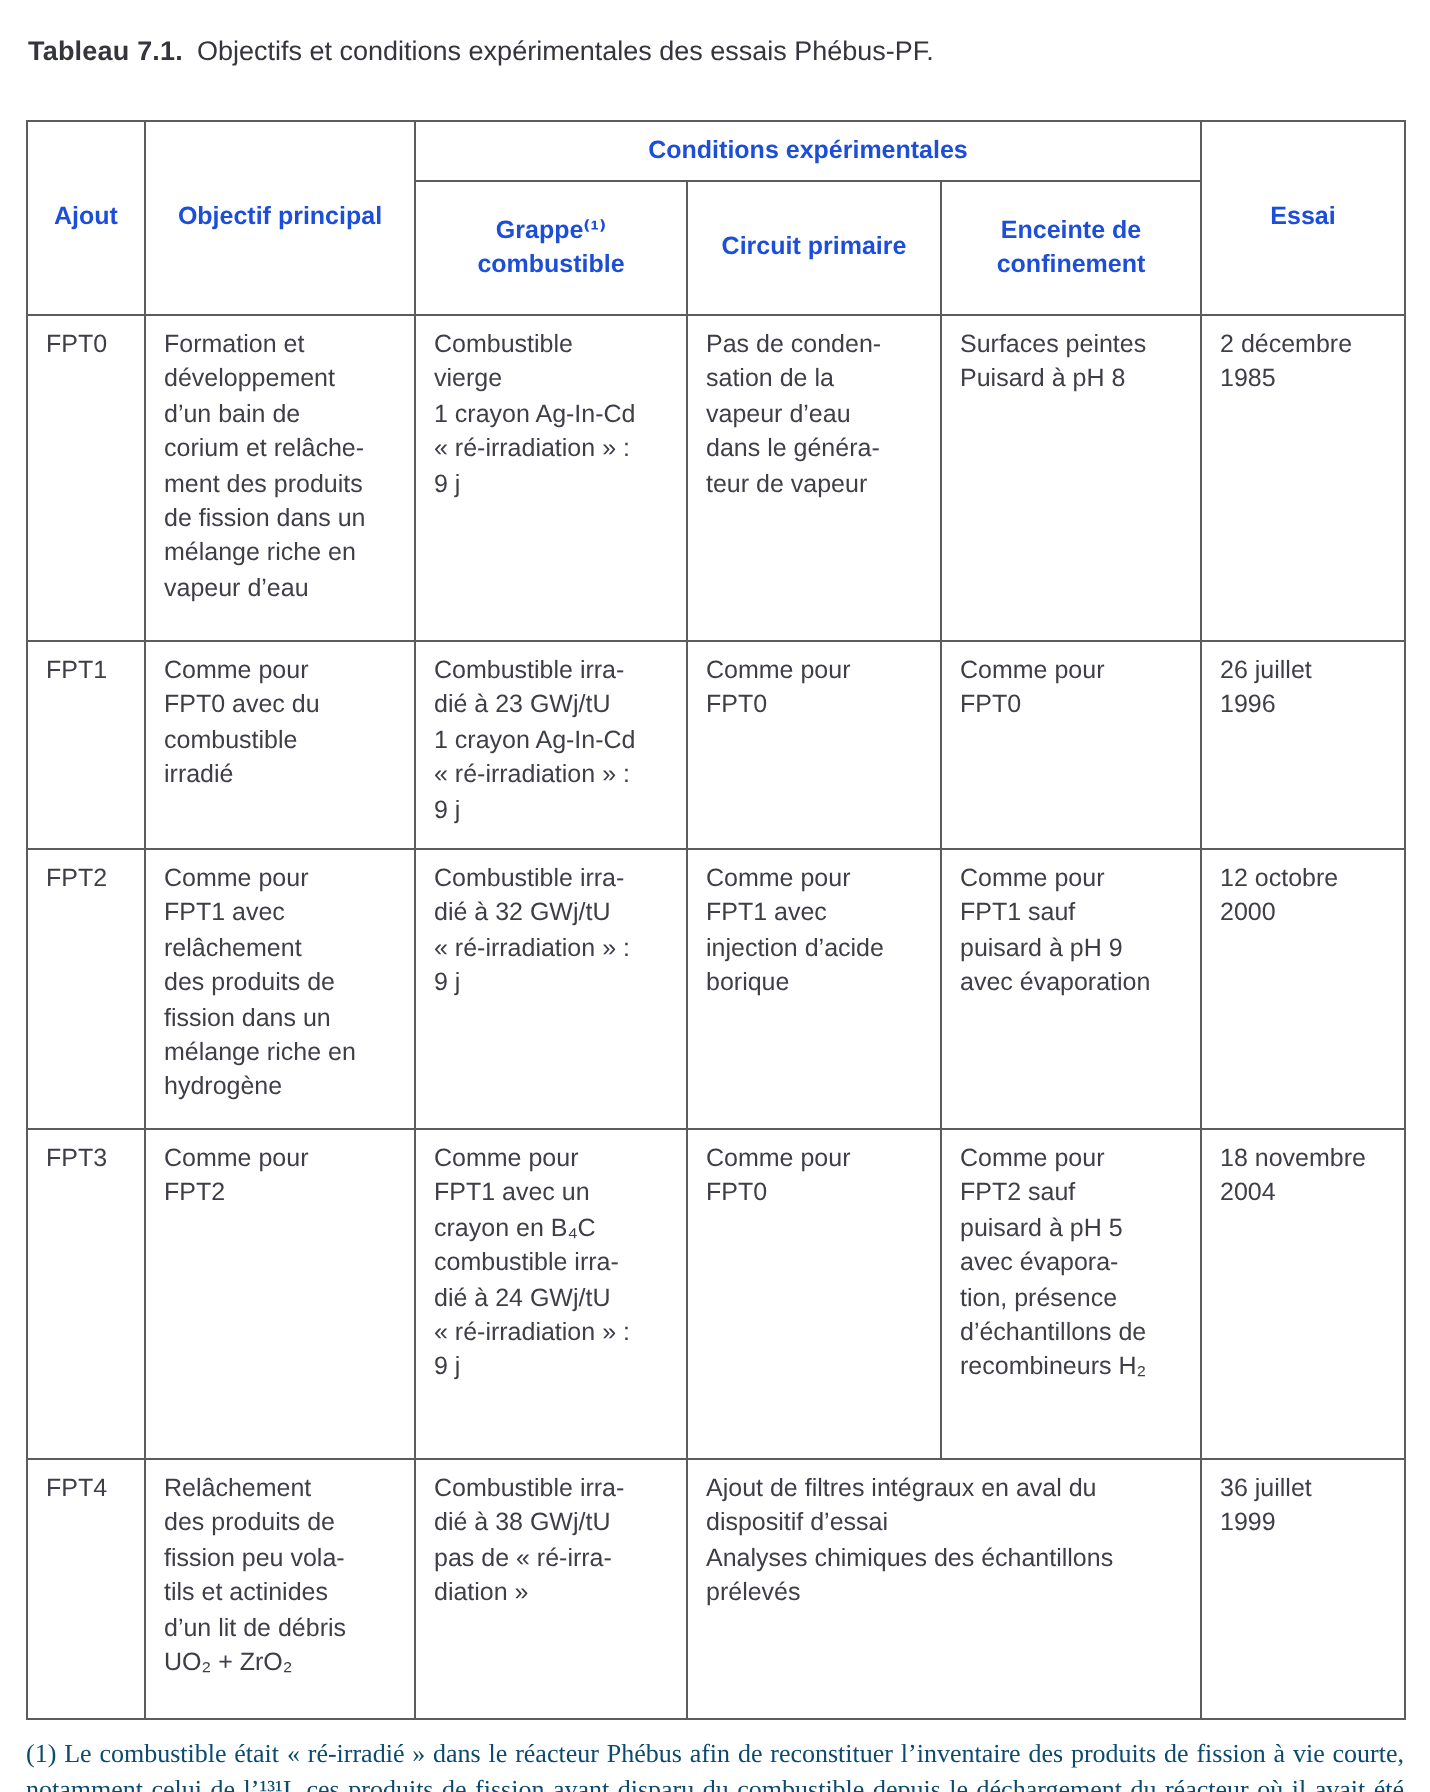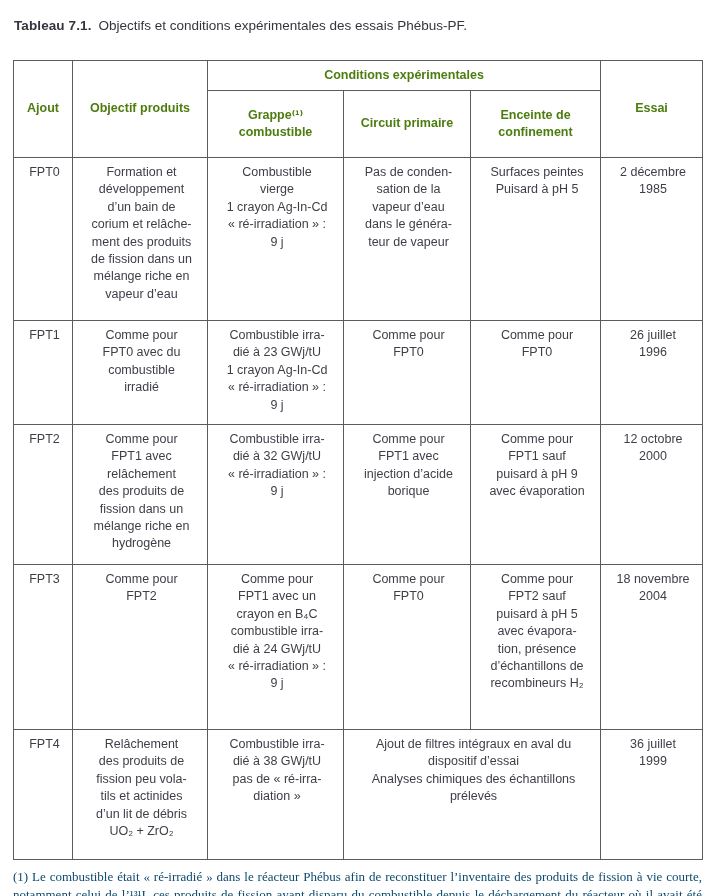--- a/index.html
+++ b/index.html
@@ -41,26 +41,26 @@
     border: 1.5px solid #5b5c60;
     font-size: 12.5px;
     line-height: 17.4px;
     white-space: pre-line;
     overflow: hidden;
   }
   table.main-table th {
     font-weight: bold;
     text-align: center;
     vertical-align: middle;
-    color: #4d7c0f;
+    color: #1d4ed8;
     padding: 3px 4px;
   }
   table.main-table td {
     vertical-align: top;
-    text-align: center;
+    text-align: left;
     padding: 6px 6px 4px 9px;
   }
   td.cell-essai {
     text-align: center;
     padding-left: 3px;
     padding-right: 3px;
   }
   .footnote {
     width: 689px;
     margin-top: 8px;
@@ -84,21 +84,21 @@
       <col style="width:135px">
       <col style="width:136px">
       <col style="width:127px">
       <col style="width:130px">
       <col style="width:102px">
     </colgroup>
 
     <tbody>
         <tr style="height:30px;">
       <th rowspan="2">Ajout</th>
-      <th rowspan="2">Objectif produits</th>
+      <th rowspan="2">Objectif principal</th>
       <th colspan="3">Conditions expérimentales</th>
       <th rowspan="2">Essai</th>
     </tr>
     <tr style="height:67px;">
       <th>Grappe⁽¹⁾
 combustible</th>
       <th>Circuit primaire</th>
       <th>Enceinte de
 confinement</th>
     </tr>
@@ -117,21 +117,21 @@
 vierge
 1 crayon Ag-In-Cd
 « ré-irradiation » :
 9 j</td>
       <td>Pas de conden-
 sation de la
 vapeur d’eau
 dans le généra-
 teur de vapeur</td>
       <td>Surfaces peintes
-Puisard à pH 5</td>
+Puisard à pH 8</td>
       <td>2 décembre
 1985</td>
     </tr>
 
     <tr style="height:104px;">
       <td class="cell-essai">FPT1</td>
       <td>Comme pour
 FPT0 avec du
 combustible
 irradié</td>

